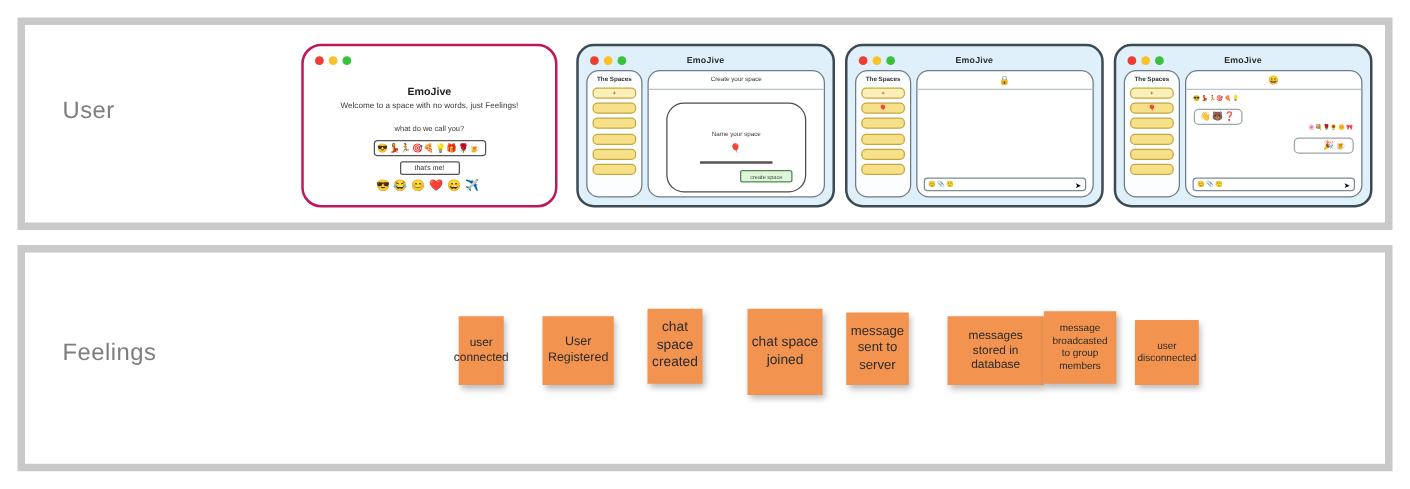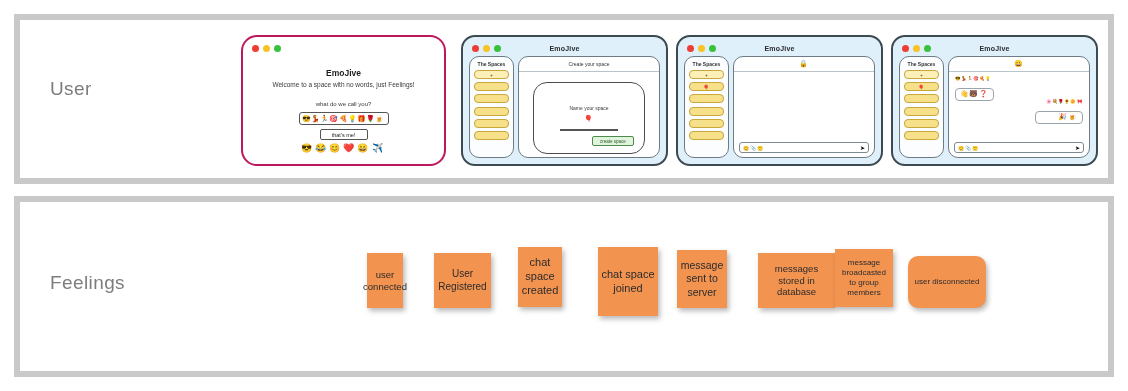--- a/index.html
+++ b/index.html
@@ -169,21 +169,21 @@
     padding: 3px;
     box-shadow: 2px 3px 5px rgba(0,0,0,.28);
   }
   .sticky.s1 { left: 367px; top: 253px; width: 36px; height: 55px; font-size: 9.5px; }
   .sticky.s2 { left: 434px; top: 253px; width: 57px; height: 55px; font-size: 10px; }
   .sticky.s3 { left: 518px; top: 247px; width: 44px; height: 60px; font-size: 11px; }
   .sticky.s4 { left: 598px; top: 247px; width: 60px; height: 69px; font-size: 11px; }
   .sticky.s5 { left: 677px; top: 250px; width: 50px; height: 58px; font-size: 10.5px; }
   .sticky.s6 { left: 758px; top: 253px; width: 77px; height: 55px; font-size: 9.5px; }
   .sticky.s7 { left: 835px; top: 249px; width: 58px; height: 58px; font-size: 8px; }
-  .sticky.s8 { left: 908px; top: 256px; width: 78px; height: 52px; font-size: 8px; border-radius: 10px; }
+  .sticky.s8 { left: 908px; top: 256px; width: 51px; height: 52px; font-size: 8px; }
 </style>
 </head>
 <body>
 
 <div class="board">
 
   <div class="row" id="row-user"></div>
   <div class="row-label" id="label-user">User</div>
 
   <div class="win" id="win1">

